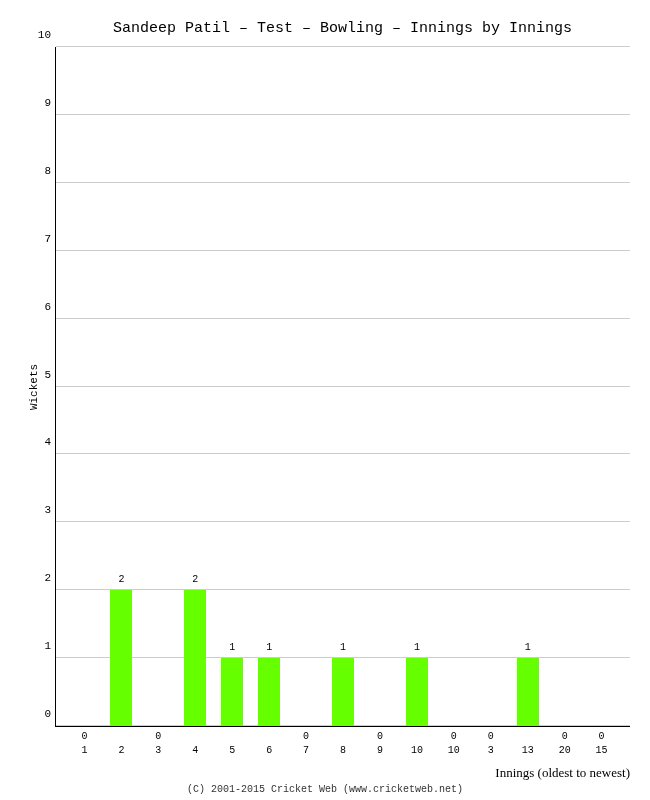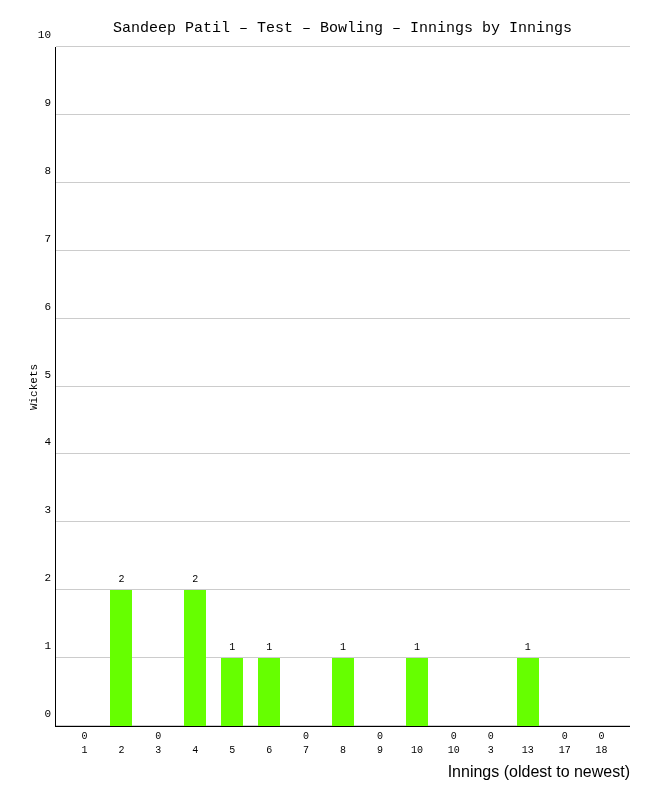--- a/index.html
+++ b/index.html
@@ -99,22 +99,22 @@
       bottom: -30px;
       left: 50%;
       transform: translateX(-50%);
       font-size: 10px;
       font-family: 'Courier New', Courier, monospace;
     }
     .x-axis-title {
       position: absolute;
       bottom: -55px;
       right: 0;
-      font-size: 16px;
-      font-family: Liberation Sans, sans-serif;
+      font-size: 13px;
+      font-family: Liberation Serif, serif;
     }
     .footer {
       position: absolute;
       bottom: 5px;
       left: 0;
       width: 650px;
       text-align: center;
       font-size: 10px;
       color: #333;
       font-family: 'Courier New', Courier, monospace;
@@ -206,35 +206,36 @@
           <span class="x-tick-label">3</span>
         </div>
         <div class="bar-group">
           <div class="bar" style="height: 68px;">
             <span class="bar-value">1</span>
           </div>
           <span class="x-tick-label">13</span>
         </div>
         <div class="bar-group" style="position: relative;">
           <span style="position: absolute; bottom: 0px; font-size: 10px; left: 50%; transform: translateX(-50%); margin-bottom: -16px;">0</span>
-          <span class="x-tick-label">17</span>
-        </div>
-        <div class="bar-group" style="position: relative;">
-          <span style="position: absolute; bottom: 0px; font-size: 10px; left: 50%; transform: translateX(-50%); margin-bottom: -16px;">0</span>
-          <span class="x-tick-label">18</span>
+          <span class="x-tick-label">20</span>
+        </div>
+        <div class="bar-group" style="position: relative;">
+          <span style="position: absolute; bottom: 0px; font-size: 10px; left: 50%; transform: translateX(-50%); margin-bottom: -16px;">0</span>
+          <span class="x-tick-label">15</span>
         </div>
       </div>
 
     <span class="x-axis-title">Innings (oldest to newest)</span>
   <span class="y-tick-label" style="bottom: 0%;">0</span>
       <span class="y-tick-label" style="bottom: 10%;">1</span>
       <span class="y-tick-label" style="bottom: 20%;">2</span>
       <span class="y-tick-label" style="bottom: 30%;">3</span>
       <span class="y-tick-label" style="bottom: 40%;">4</span>
       <span class="y-tick-label" style="bottom: 50%;">5</span>
       <span class="y-tick-label" style="bottom: 60%;">6</span>
       <span class="y-tick-label" style="bottom: 70%;">7</span>
       <span class="y-tick-label" style="bottom: 80%;">8</span>
       <span class="y-tick-label" style="bottom: 90%;">9</span>
       <span class="y-tick-label" style="bottom: 100%;">10</span>
     </div>
 
+  <div class="footer">(C) 2001-2015 Cricket Web (www.cricketweb.net)</div>
 </div>
 
 </body></html>

